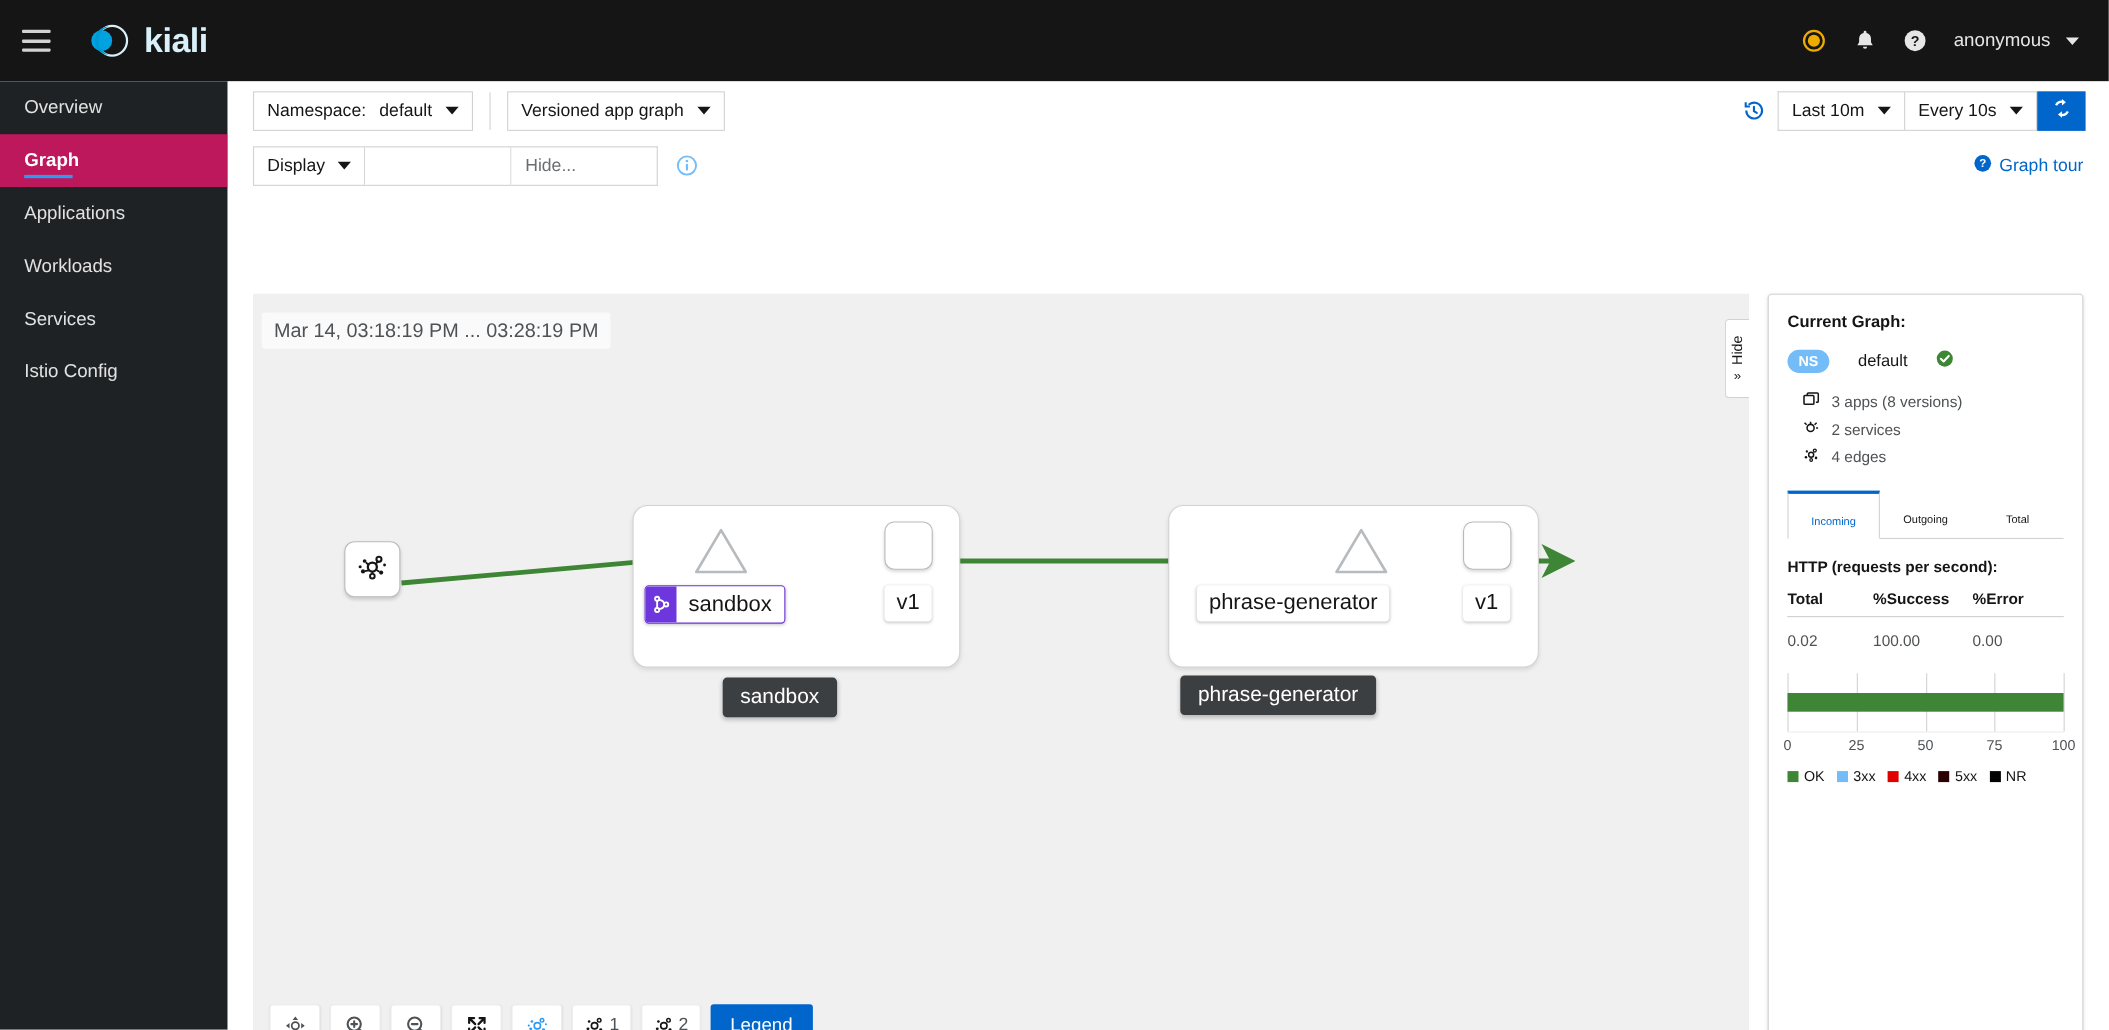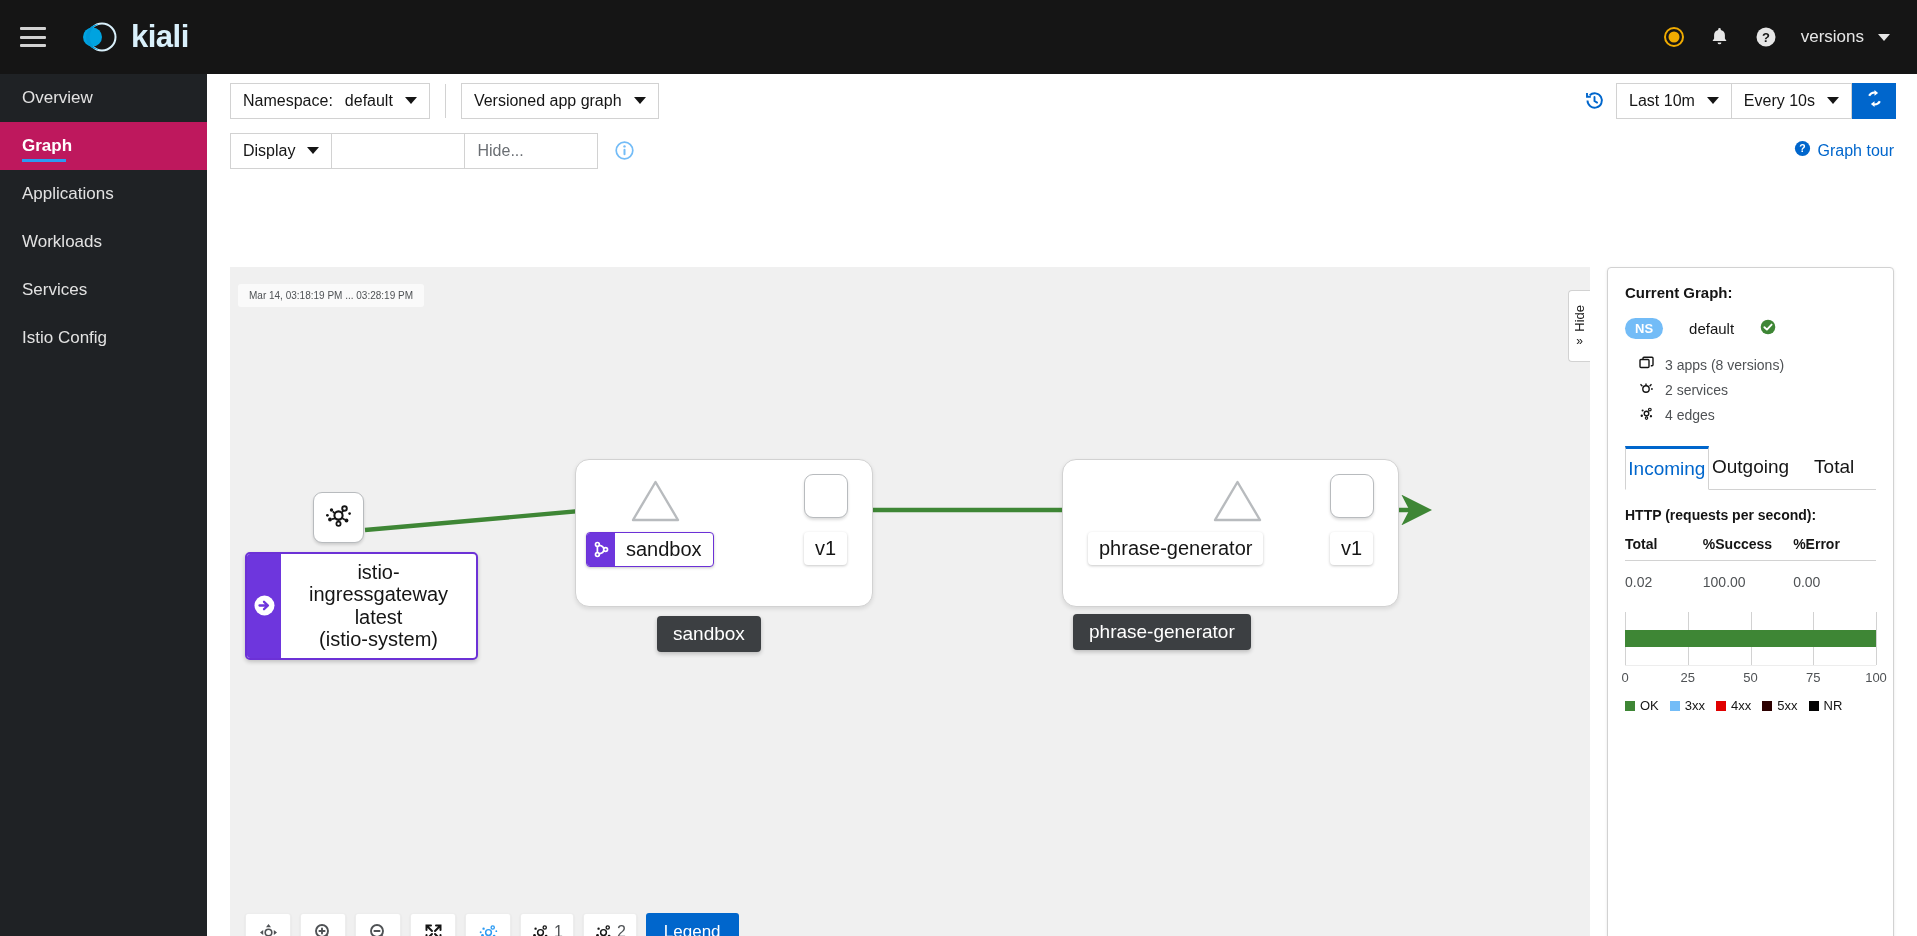--- a/index.html
+++ b/index.html
@@ -99,21 +99,21 @@
   }
 
   
   .graph-wrap {
     position: absolute; top: 193px; left: 23px; width: 1360px; height: 702px;
     background: #f0f0f0; overflow: hidden;
   }
   .ts-badge {
     position: absolute; top: 17px; left: 8px;
     background: #fafafa; border-radius: 3px; padding: 6px 11px;
-    font-size: 10px; color: #4f5255;
+    font-size: 18px; color: #4f5255;
   }
   .hide-tab {
     position: absolute; top: 23px; right: 0; width: 22px; height: 72px;
     background: #fff; border: 1px solid #d2d2d2; border-right: none;
     border-radius: 4px 0 0 4px; display: flex; flex-direction: column;
     align-items: center; justify-content: center; gap: 4px; cursor: pointer;
   }
   .hide-tab-label {
     writing-mode: vertical-rl; transform: rotate(180deg);
     font-size: 13px; color: #151515;
@@ -185,22 +185,22 @@
     background: #73bcf7; color: #fff; font-size: 13px; font-weight: 700;
     border-radius: 11px; padding: 3px 10px;
   }
   .ns-name { font-size: 15px; color: #151515; }
   .sp-stat {
     display: flex; align-items: center; gap: 11px; margin-left: 14px;
     font-size: 14px; color: #4f5255; margin-bottom: 7px;
   }
   .sp-tabs { display: flex; margin-top: 22px; border-bottom: 1px solid #d2d2d2; }
   .sp-tab {
-    flex: 1; text-align: center; font-size: 19px; color: #151515;
-    padding: 9px 0 9px; cursor: pointer; border: 1px solid transparent;
+    flex: 1; text-align: center; font-size: 10px; color: #151515;
+    padding: 20px 0 9px; cursor: pointer; border: 1px solid transparent;
   }
   .sp-tab.active {
     color: #0066cc; border: 1px solid #d2d2d2; border-bottom: 1px solid #fff;
     border-top: 3px solid #0066cc; margin-bottom: -1px; background: #fff;
   }
   .sp-metric-title { font-size: 14px; font-weight: 700; color: #151515; margin: 17px 0 0; }
   .mtable { width: 100%; margin-top: 13px; border-collapse: collapse; }
   .mtable th {
     text-align: left; font-size: 14px; font-weight: 700; color: #151515;
     padding: 0 0 8px 0; border-bottom: 1px solid #d2d2d2;
@@ -252,21 +252,21 @@
         <path d="M10.5 2a1.3 1.3 0 0 1 1.3 1.3v.6a5.4 5.4 0 0 1 4.1 5.2v3.4l1.6 2.6H3.5l1.6-2.6V9.1a5.4 5.4 0 0 1 4.1-5.2v-.6A1.3 1.3 0 0 1 10.5 2z"></path>
         <path d="M8.6 16.4h3.8a1.9 1.9 0 0 1-3.8 0z"></path>
       </svg>
     </div>
     <div class="mh-icon">
       <svg width="22" height="22" viewBox="0 0 22 22">
         <circle cx="11" cy="11" r="9.5" fill="#e6e6e6"></circle>
         <text x="11" y="15.6" font-size="13" font-weight="700" text-anchor="middle" fill="#151515" font-family="Liberation Sans, sans-serif">?</text>
       </svg>
     </div>
-    <span class="mh-user">versions</span>
+    <span class="mh-user">anonymous</span>
     <div class="mh-caret">
       <span class="caret-down" style="color:#e6e6e6"></span>
     </div>
   </div>
 </div>
 
 <div class="sidebar">
   <div class="nav-item">
     <span>Overview</span>
   </div>
@@ -388,33 +388,20 @@
           <circle cx="5" cy="17.5" r="1.9"></circle>
             <circle cx="6.5" cy="8" r="1.7"></circle>
           <circle cx="21.5" cy="18.5" r="1.9"></circle>
           <circle cx="19.5" cy="6.5" r="2.3" fill="none" stroke="#151515" stroke-width="1.9"></circle>
           <circle cx="13.5" cy="21.8" r="2.1" fill="none" stroke="#151515" stroke-width="1.8"></circle>
           <circle cx="2.4" cy="13.3" r="1.4"></circle>
             <circle cx="24.6" cy="11.6" r="1.3"></circle>
           <path d="M9.6 11.2 7.7 9.3M10.3 16.5 6.8 17.2M17.2 16.2 20 17.8M17 10.4 18.4 8.4M13.5 17.6v2.1" stroke="#151515" stroke-width="1.7"></path>
         </svg>
       </span>
-    </div>
-    <div class="ingress-label" style="left:15px; top:285px; width:233px;">
-      <div class="ingress-badge">
-        <svg width="23" height="23" viewBox="0 0 23 23">
-          <circle cx="11.5" cy="11.5" r="10" fill="#fff"></circle>
-          <path d="M6.5 11.5h8M11 7.8l4 3.7-4 3.7" fill="none" stroke="#6e36dd" stroke-width="2.3" stroke-linecap="round" stroke-linejoin="round"></path>
-        </svg>
-      </div>
-      <div class="ingress-text">
-        <div>istio-ingressgateway</div>
-        <div>latest</div>
-        <div>(istio-system)</div>
-      </div>
     </div>
 
     <div class="group-box" style="left:345px; top:192px; width:298px; height:148px;">
       <svg width="55" height="52" viewBox="0 0 55 52" style="position:absolute; left:52px; top:16px;">
         <path d="M27.5 6 L50 44 H5 Z" fill="#fff" stroke="#b8bbbe" stroke-width="2.4" stroke-linejoin="round"></path>
       </svg>
       <div class="nodelabel with-badge" style="position:absolute; left:10px; top:72px;">
         <span class="badge-vs">
           <svg width="17" height="17" viewBox="0 0 17 17" fill="none" stroke="#fff" stroke-width="1.7">
             <circle cx="4.4" cy="3.4" r="1.9"></circle>

